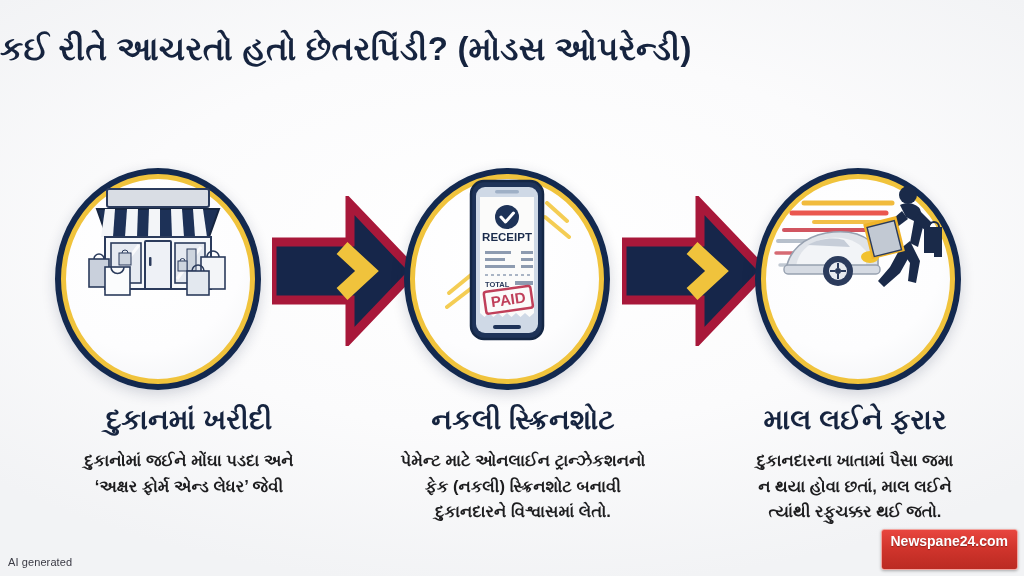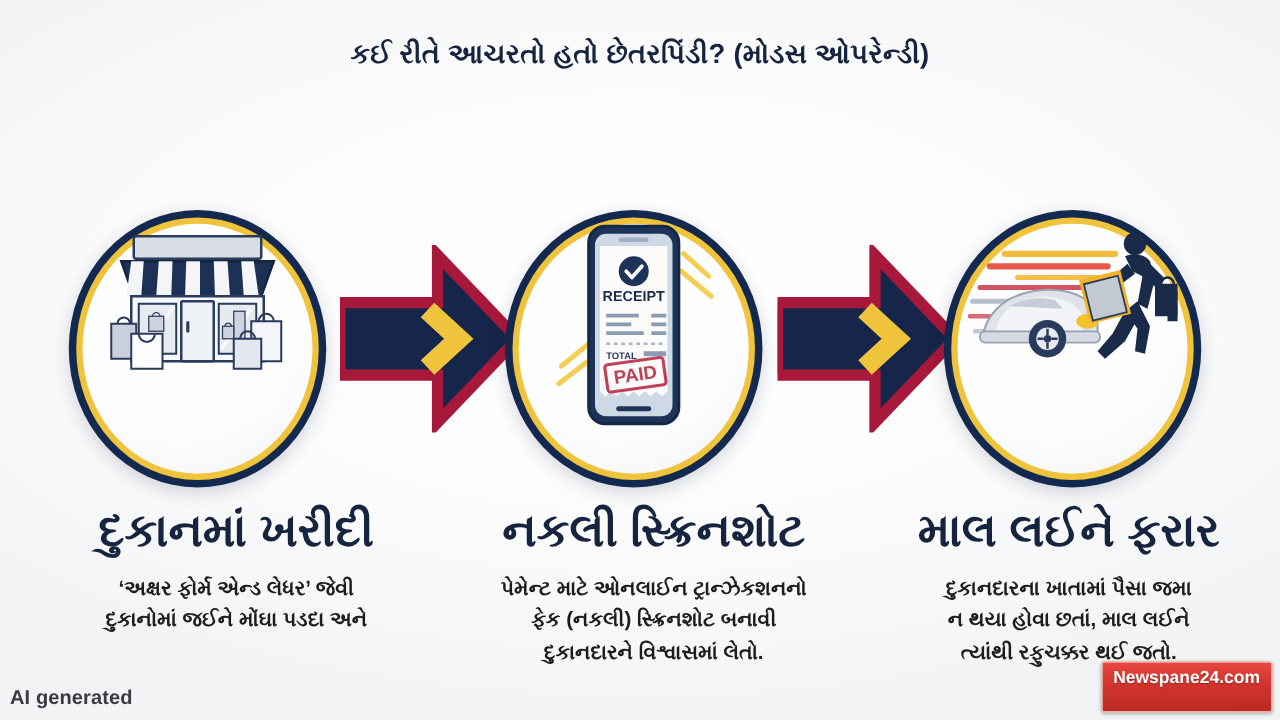--- a/index.html
+++ b/index.html
@@ -10,22 +10,22 @@
   #stage {
     position:relative; width:1024px; height:576px;
     background:
       radial-gradient(ellipse 70% 60% at 50% 42%, #ffffff 0%, #fbfbfc 55%, #f2f3f5 100%);
     overflow:hidden;
   }
 
   
   #title {
     position:absolute; left:0; top:30px; width:1024px;
-    text-align:center;
-    font-size:22px; font-weight:bold; letter-spacing:.2px;
+    text-align:left;
+    font-size:33px; font-weight:bold; letter-spacing:.2px;
     color:#16243f;
     text-shadow:0 1px 1px rgba(255,255,255,.9);
     white-space:nowrap;
   }
 
   
   .circle {
     position:absolute; top:168px;
     width:206px; height:222px;
     border-radius:50%;
@@ -52,34 +52,34 @@
   #arrow-1 { left:272px; }
   #arrow-2 { left:622px; }
 
   
   .caption { position:absolute; text-align:center; }
   #caption-1 { left:24px;  top:404px; width:330px; }
   #caption-2 { left:358px; top:404px; width:330px; }
   #caption-3 { left:690px; top:404px; width:330px; }
 
   .cap-head {
-    font-size:37px; font-weight:bold; color:#16243f;
+    font-size:28px; font-weight:bold; color:#16243f;
     line-height:1.15; margin-bottom:12px;
     white-space:nowrap;
   }
   .cap-body {
     font-size:16.5px; color:#1d1d1f; line-height:1.55;
     font-weight:600;
   }
   .cap-body div { white-space:nowrap; }
 
   
   #ai-generated {
     position:absolute; left:8px; bottom:8px;
-    font-size:16px; color:#3a3a44; letter-spacing:.1px;font-weight:bold;
+    font-size:11px; color:#3a3a44; letter-spacing:.1px;
   }
   #watermark {
     position:absolute; right:6px; bottom:6px;
     padding:3px 9px 20px;
     background:linear-gradient(180deg,#e8463f 0%,#d0342c 48%,#bb2a22 100%);
     border:1px solid #f2a5a0;
     border-radius:3px;
     color:#ffffff; font-size:14px; font-weight:bold;
     text-shadow:0 1px 1px rgba(0,0,0,.35);
     box-shadow:0 1px 3px rgba(0,0,0,.3);
@@ -241,22 +241,22 @@
           <rect x="160" y="58" width="17" height="24" fill="#1a2a49"></rect>
           <path d="M155 52 a5 5 0 0 1 10 0" fill="none" stroke="#1a2a49" stroke-width="2"></path>
         </g>
       </svg>
     </span>
   </div>
 
   <div class="caption" id="caption-1">
     <div class="cap-head">દુકાનમાં ખરીદી</div>
     <div class="cap-body">
+      <div>દુકાનોમાં જઈને મોંઘા પડદા અને</div>
       <div>‘અક્ષર ફોર્મ એન્ડ લેધર’ જેવી</div>
-      <div>દુકાનોમાં જઈને મોંઘા પડદા અને</div>
     </div>
   </div>
 
   <div class="caption" id="caption-2">
     <div class="cap-head">નકલી સ્ક્રિનશોટ</div>
     <div class="cap-body">
       <div>પેમેન્ટ માટે ઓનલાઈન ટ્રાન્ઝેકશનનો</div>
       <div>ફેક (નકલી) સ્ક્રિનશોટ બનાવી</div>
       <div>દુકાનદારને વિશ્વાસમાં લેતો.</div>
     </div>

